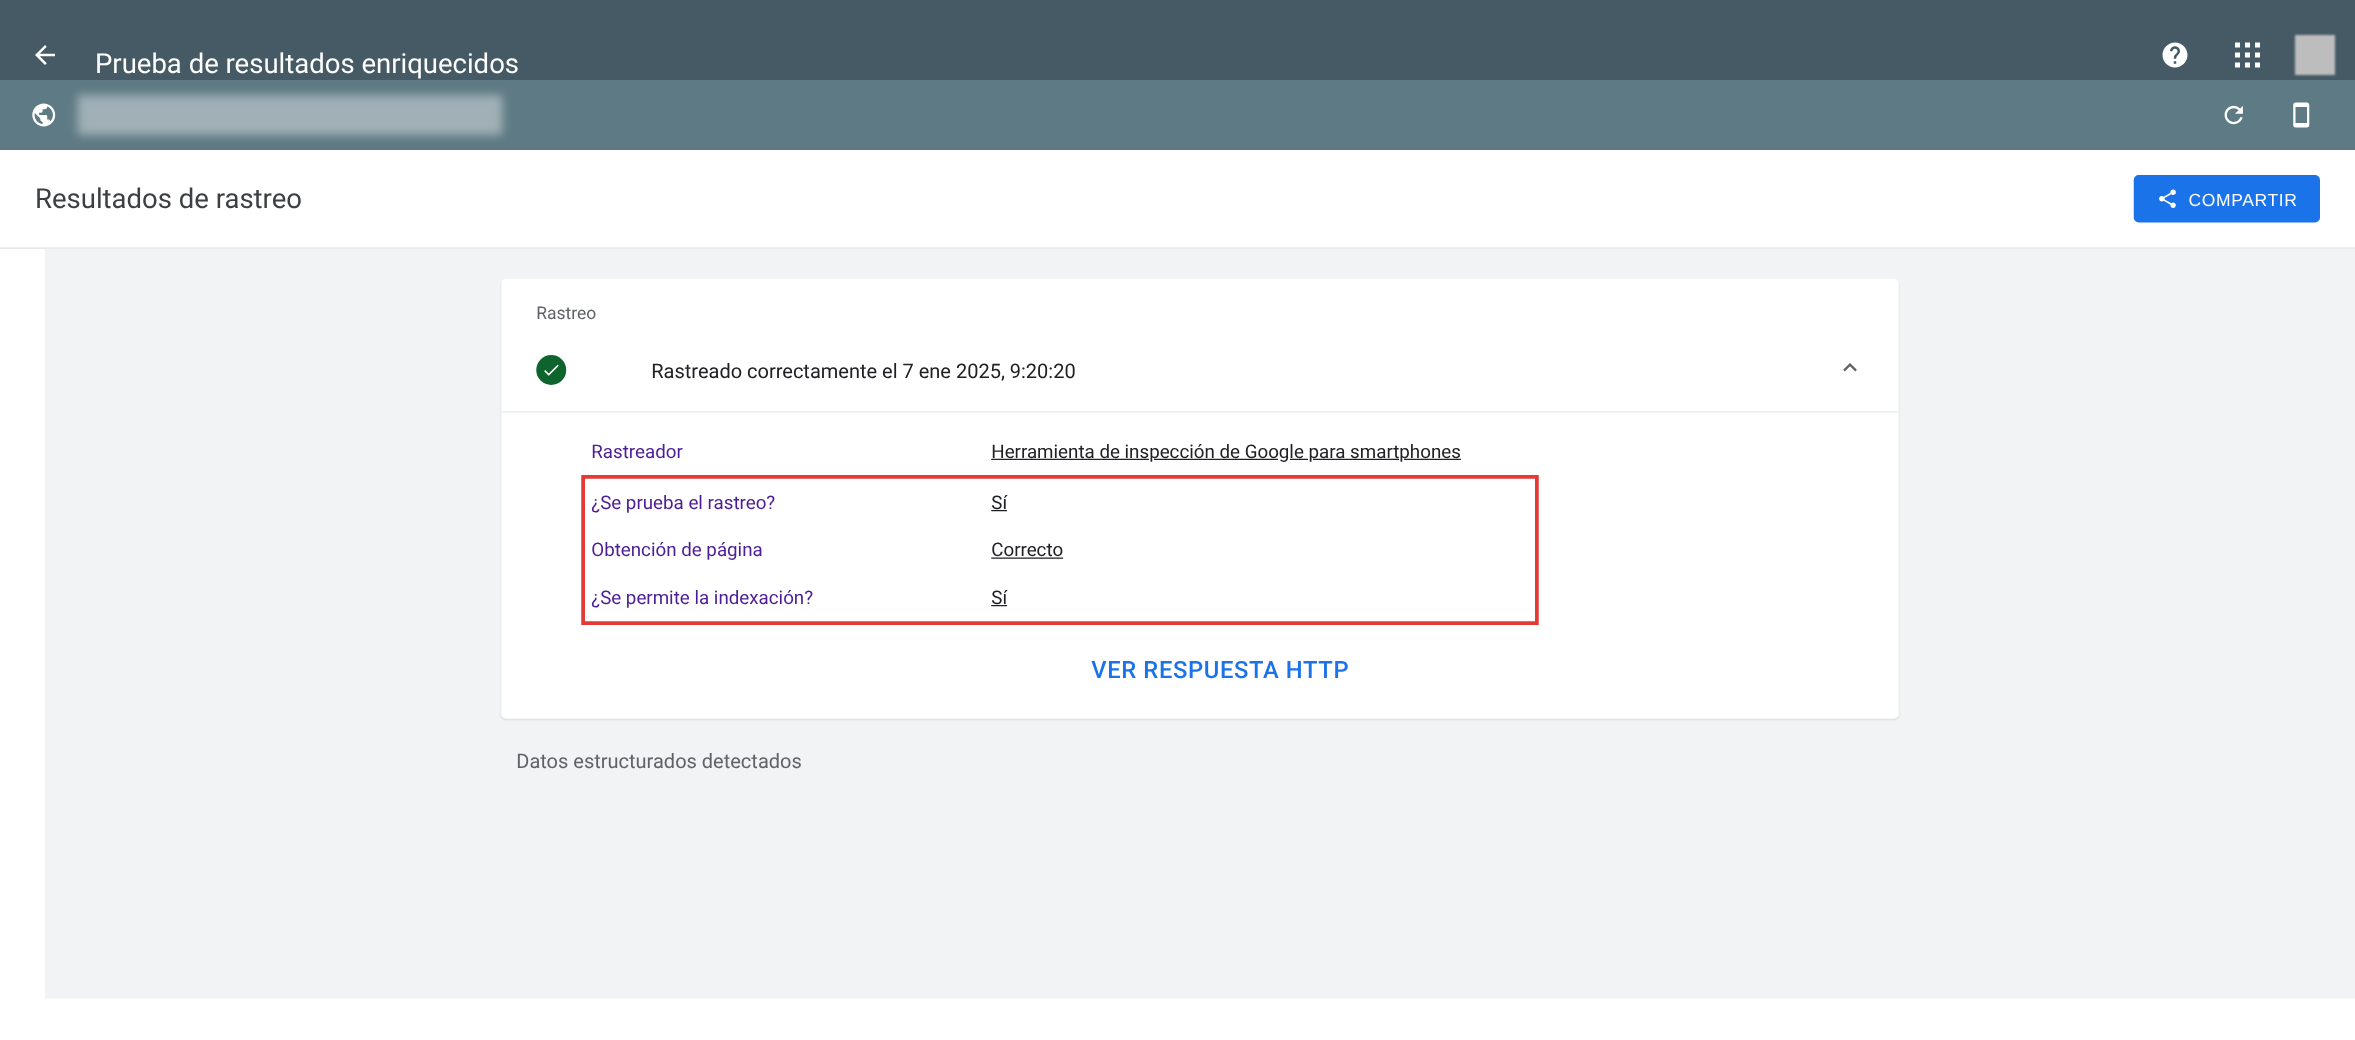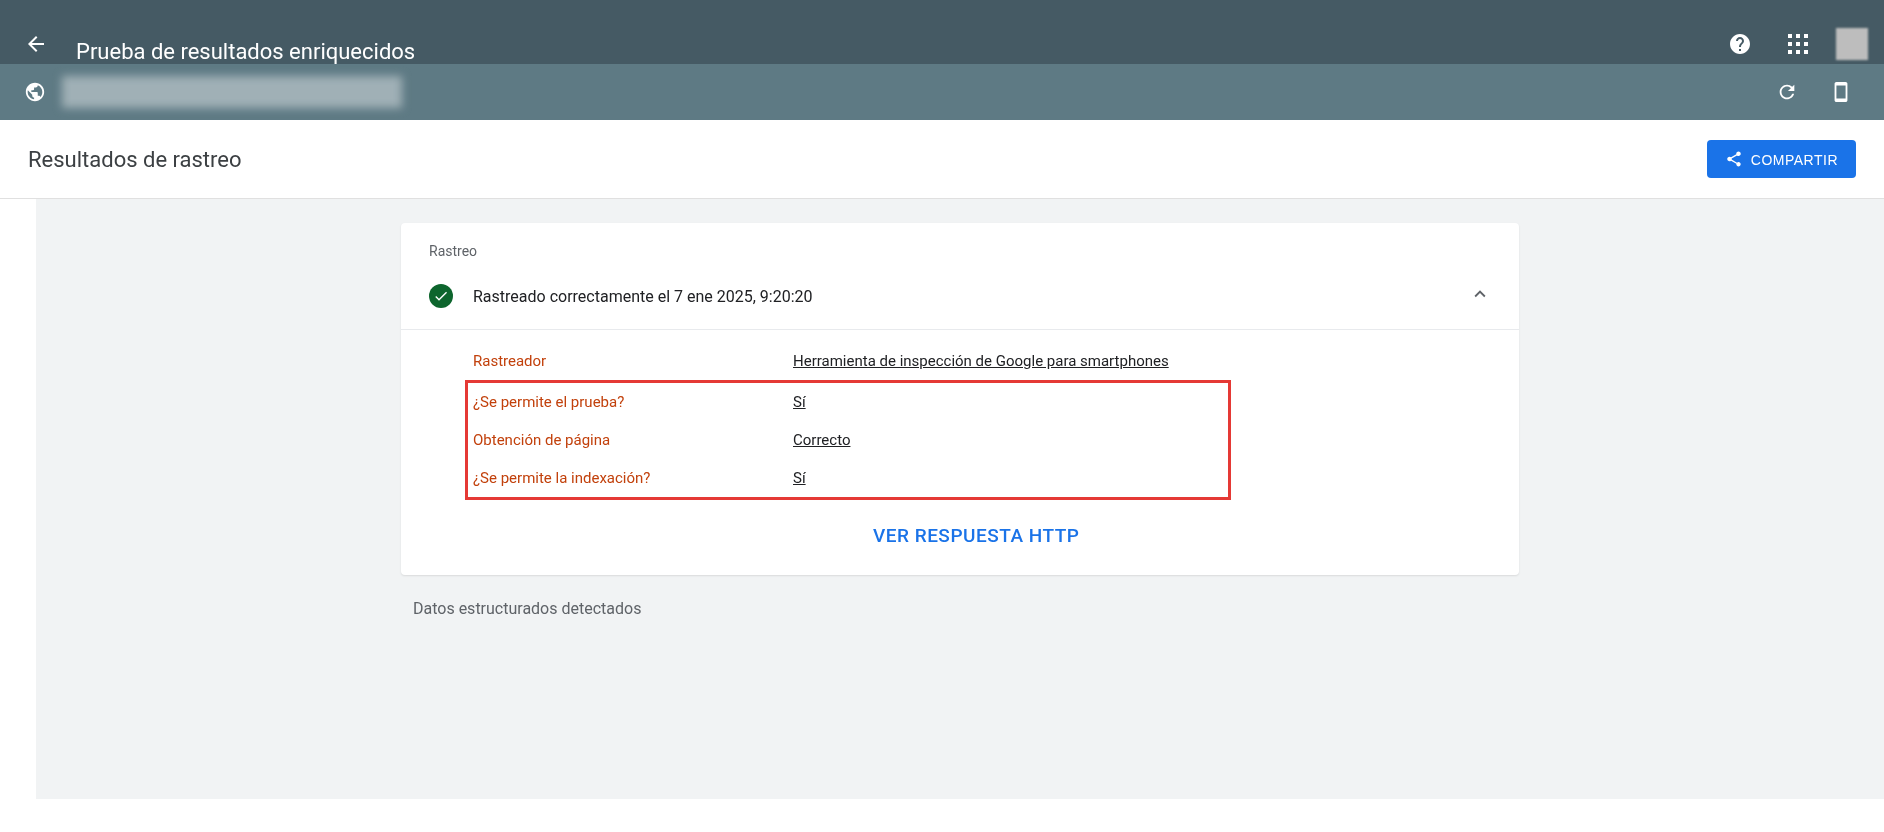--- a/index.html
+++ b/index.html
@@ -125,20 +125,21 @@
       padding: 20px 28px 8px;
       font-size: 14px;
       color: #5f6368;
     }
     .crawl-row {
       display: flex;
       align-items: center;
       padding: 16px 28px 20px;
       border-bottom: 1px solid #e8eaed;
       cursor: pointer;
+      gap: 48px;
     }
     .check-circle {
       width: 24px;
       height: 24px;
       background: #0d652d;
       border-radius: 50%;
       display: flex;
       align-items: center;
       justify-content: center;
       margin-right: 20px;
@@ -155,21 +156,21 @@
     .details {
       padding: 12px 28px 0 72px;
     }
     .detail-row {
       display: flex;
       padding: 10px 0;
     }
     .detail-label {
       width: 320px;
       font-size: 15px;
-      color: #c2410c;
+      color: #4c1d95;
     }
     .detail-value {
       font-size: 15px;
       color: #202124;
       text-decoration: underline;
     }
     .highlight-box {
       position: relative;
       border: 3px solid #e53935;
       margin-left: -8px;
@@ -273,21 +274,21 @@
             </svg>
         </div>
       </div>
       <div class="details">
         <div class="detail-row">
           <div class="detail-label">Rastreador</div>
           <div class="detail-value">Herramienta de inspección de Google para smartphones</div>
         </div>
         <div class="highlight-box">
           <div class="detail-row">
-            <div class="detail-label">¿Se permite el prueba?</div>
+            <div class="detail-label">¿Se prueba el rastreo?</div>
             <div class="detail-value">Sí</div>
           </div>
           <div class="detail-row">
             <div class="detail-label">Obtención de página</div>
             <div class="detail-value">Correcto</div>
           </div>
           <div class="detail-row">
             <div class="detail-label">¿Se permite la indexación?</div>
             <div class="detail-value">Sí</div>
           </div>

